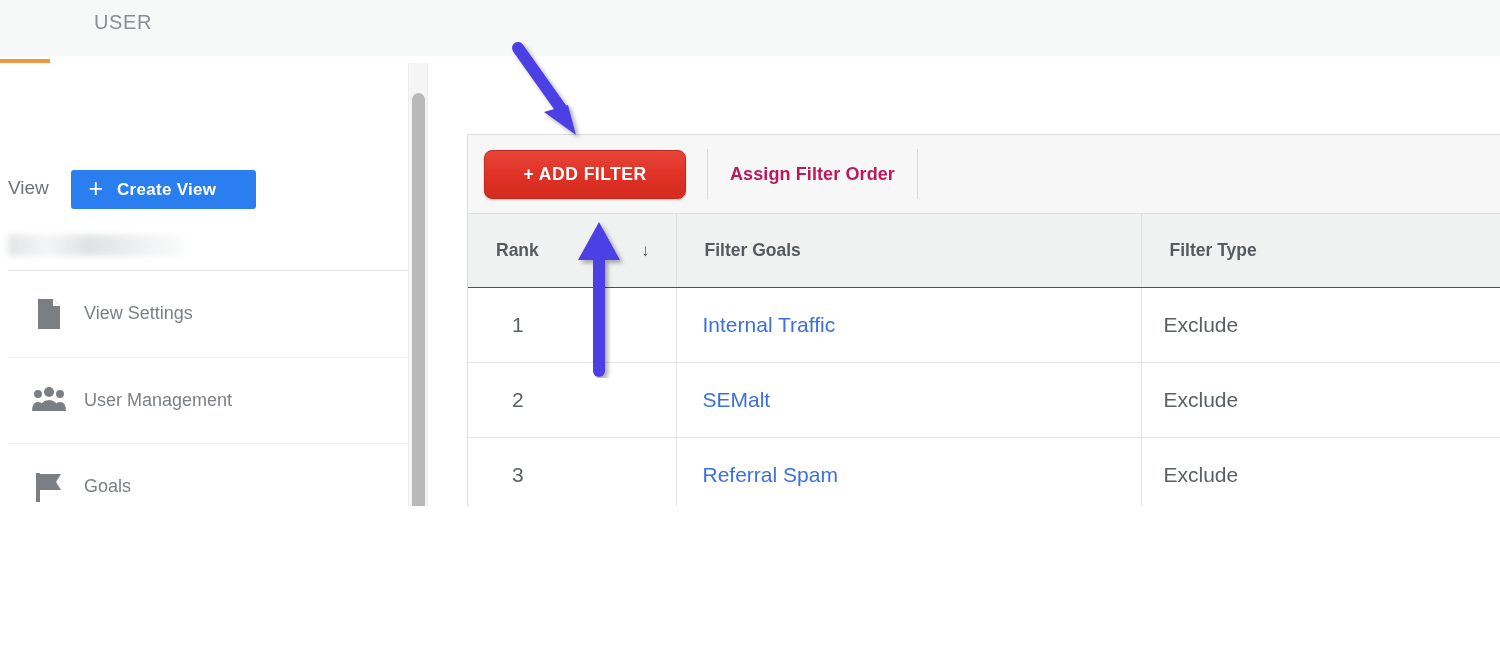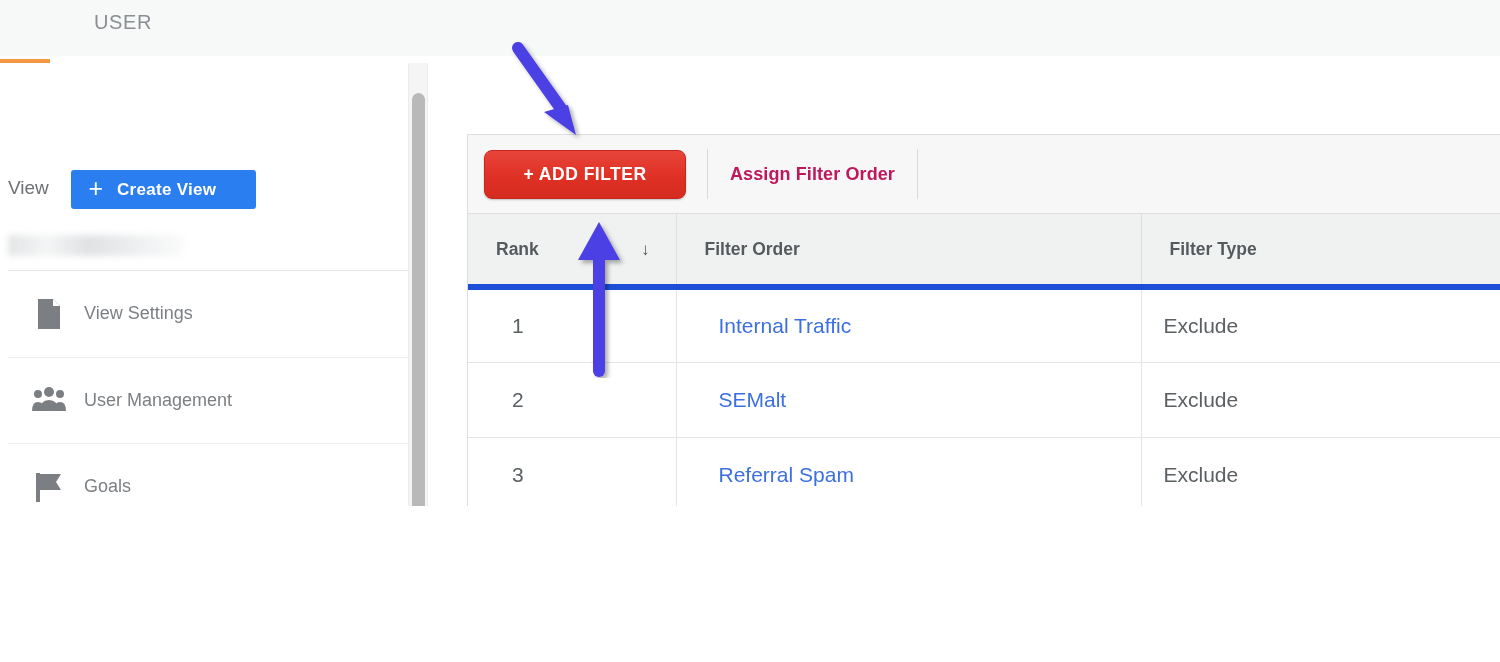--- a/index.html
+++ b/index.html
@@ -220,21 +220,21 @@
 
   
   table.filters {
     width: 100%;
     border-collapse: collapse;
     table-layout: fixed;
   }
   table.filters th {
     background: #f0f1f1;
     height: 73px;
-    border-bottom: 6px solid #1d4ed8;
+    border-bottom: 1px solid #1d4ed8;
     text-align: left;
     font-size: 17.5px;
     font-weight: bold;
     color: #555a5e;
     padding-left: 28px;
     vertical-align: middle;
   }
   th.col-rank { width: 208px; border-right: 1px solid #dcdedf; padding-left: 38px; position: relative; }
   th.col-name { width: 465px; border-right: 1px solid #dcdedf; padding-left: 26px; }
   th.col-type { padding-left: 22px; }
@@ -249,21 +249,21 @@
   }
   table.filters td {
     height: 75px;
     border-bottom: 1px solid #e3e5e6;
     font-size: 21px;
     color: #5b6063;
     vertical-align: middle;
     background: #ffffff;
   }
   td.c-rank { border-right: 1px solid #e3e5e6; padding-left: 44px; }
-  td.c-name { border-right: 1px solid #e3e5e6; padding-left: 42px; }
+  td.c-name { border-right: 1px solid #e3e5e6; padding-left: 26px; }
   td.c-type { padding-left: 22px; }
   td.c-name a {
     color: #3c6fe0;
     text-decoration: none;
     cursor: pointer;
   }
   .table-footer {
     height: 75px;
     background: #f5f5f5;
     border-top: 1px solid #dcdedf;
@@ -364,21 +364,21 @@
       <div class="tb-sep" style="margin-left:0;"></div>
     </div>
 
     <table class="filters">
       <thead>
         <tr>
           <th class="col-rank">
             <span>Rank</span>
             <span class="sort-arrow">↓</span>
           </th>
-          <th class="col-name">Filter Order</th>
+          <th class="col-name">Filter Goals</th>
           <th class="col-type">Filter Type</th>
         </tr>
       </thead>
       <tbody>
         <tr>
           <td class="c-rank">1</td>
           <td class="c-name">
             <a>Internal Traffic</a>
           </td>
           <td class="c-type">Exclude</td>

